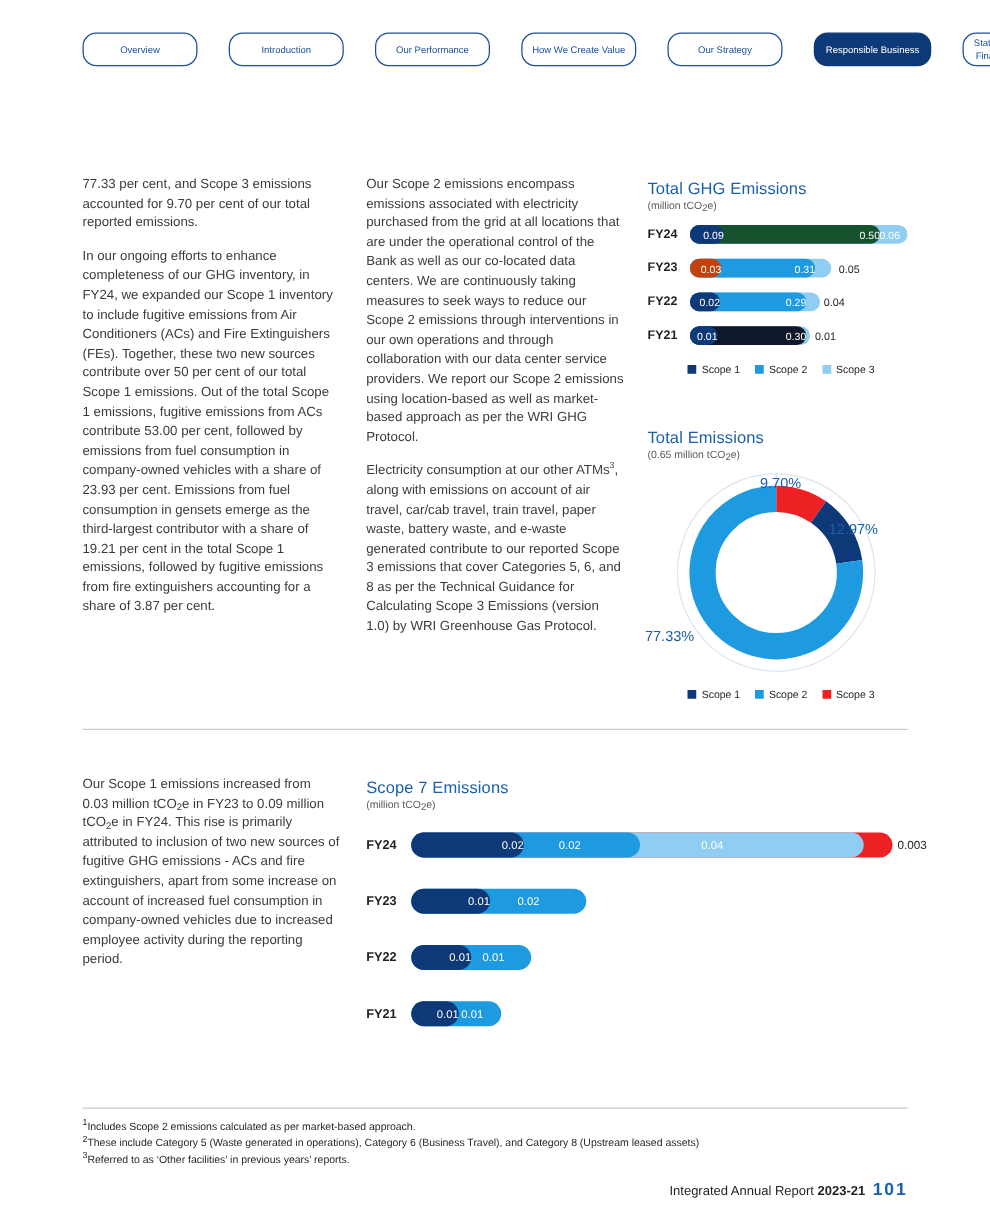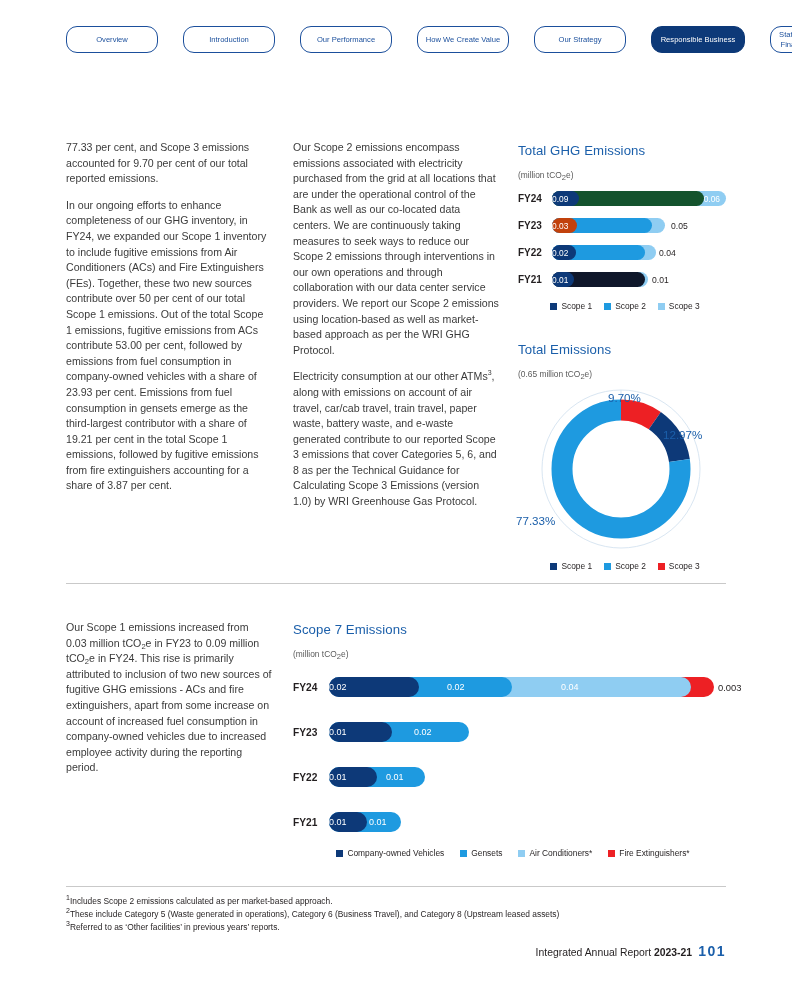--- a/index.html
+++ b/index.html
@@ -43,37 +43,37 @@
   .col-mid   { left: 293px; top: 140px; width: 206px; }
   .col-left2 { left: 66px;  top: 620px; width: 206px; }
   sup { font-size: 7px; vertical-align: super; line-height: 0; }
   .sub { font-size: 7.6px; vertical-align: -0.25em; line-height: 0; }
 
   
   .chart-title {
     color: #1b5faa; font-size: 13.2px; font-weight: 400;
     letter-spacing: .1px;
   }
-  .chart-sub { color: #5b5b5b; font-size: 8.4px; margin-top: 12px; }
+  .chart-sub { color: #5b5b5b; font-size: 8.4px; margin-top: 1px; }
 
   .ghg-block { position: absolute; left: 518px; top: 143px; width: 214px; }
   .emis-block { position: absolute; left: 518px; top: 342px; width: 214px; }
   .s1-block  { position: absolute; left: 293px; top: 622px; width: 440px; }
 
   
   .bar-row { position: relative; display: flex; align-items: center; }
   .bar-label {
     font-size: 10px; font-weight: bold; color: #231f20;
     width: 34px; flex: none;
   }
   .bar-track { position: relative; height: 15px; }
   .seg {
     position: absolute; top: 0; height: 100%;
     border-radius: 7.5px;
-    display: flex; align-items: center; justify-content: flex-start;
+    display: flex; align-items: center; justify-content: flex-end;
     font-size: 8.4px; color: #ffffff; white-space: nowrap;
   }
   .out-label {
     position: absolute; font-size: 8.6px; color: #231f20;
     top: 50%; transform: translateY(-50%); white-space: nowrap;
   }
 
   
   .s1 .bar-track { height: 20px; }
   .s1 .seg { border-radius: 10px; font-size: 9px; }
@@ -316,38 +316,20 @@
           <div class="seg" style="left:0; width:72px; background:#1e9ae0;">
             <span style="position:absolute; left:40px;">0.01</span>
           </div>
           <div class="seg" style="left:0; width:38px; background:#0d3978;">
             <span>0.01</span>
           </div>
         </div>
       </div>
     </div>
 
-    <div class="legend" style="margin-top:16px; gap:16px;">
-      <div class="legend-item">
-        <span class="swatch" style="background:#0d3978;"></span>
-        <span>Company-owned Vehicles</span>
-      </div>
-      <div class="legend-item">
-        <span class="swatch" style="background:#1e9ae0;"></span>
-        <span>Gensets</span>
-      </div>
-      <div class="legend-item">
-        <span class="swatch" style="background:#8fcdf2;"></span>
-        <span>Air Conditioners*</span>
-      </div>
-      <div class="legend-item">
-        <span class="swatch" style="background:#ed2024;"></span>
-        <span>Fire Extinguishers*</span>
-      </div>
-    </div>
   </div>
 
 
   <div class="rule" style="top:886px;"></div>
 
   <div class="footnotes">
     <div><sup>1</sup><span>Includes Scope 2 emissions calculated as per market-based approach.</span></div>
     <div><sup>2</sup><span>These include Category 5 (Waste generated in operations), Category 6 (Business Travel), and Category 8 (Upstream leased assets)</span></div>
     <div><sup>3</sup><span>Referred to as ‘Other facilities’ in previous years’ reports.</span></div>
   </div>

